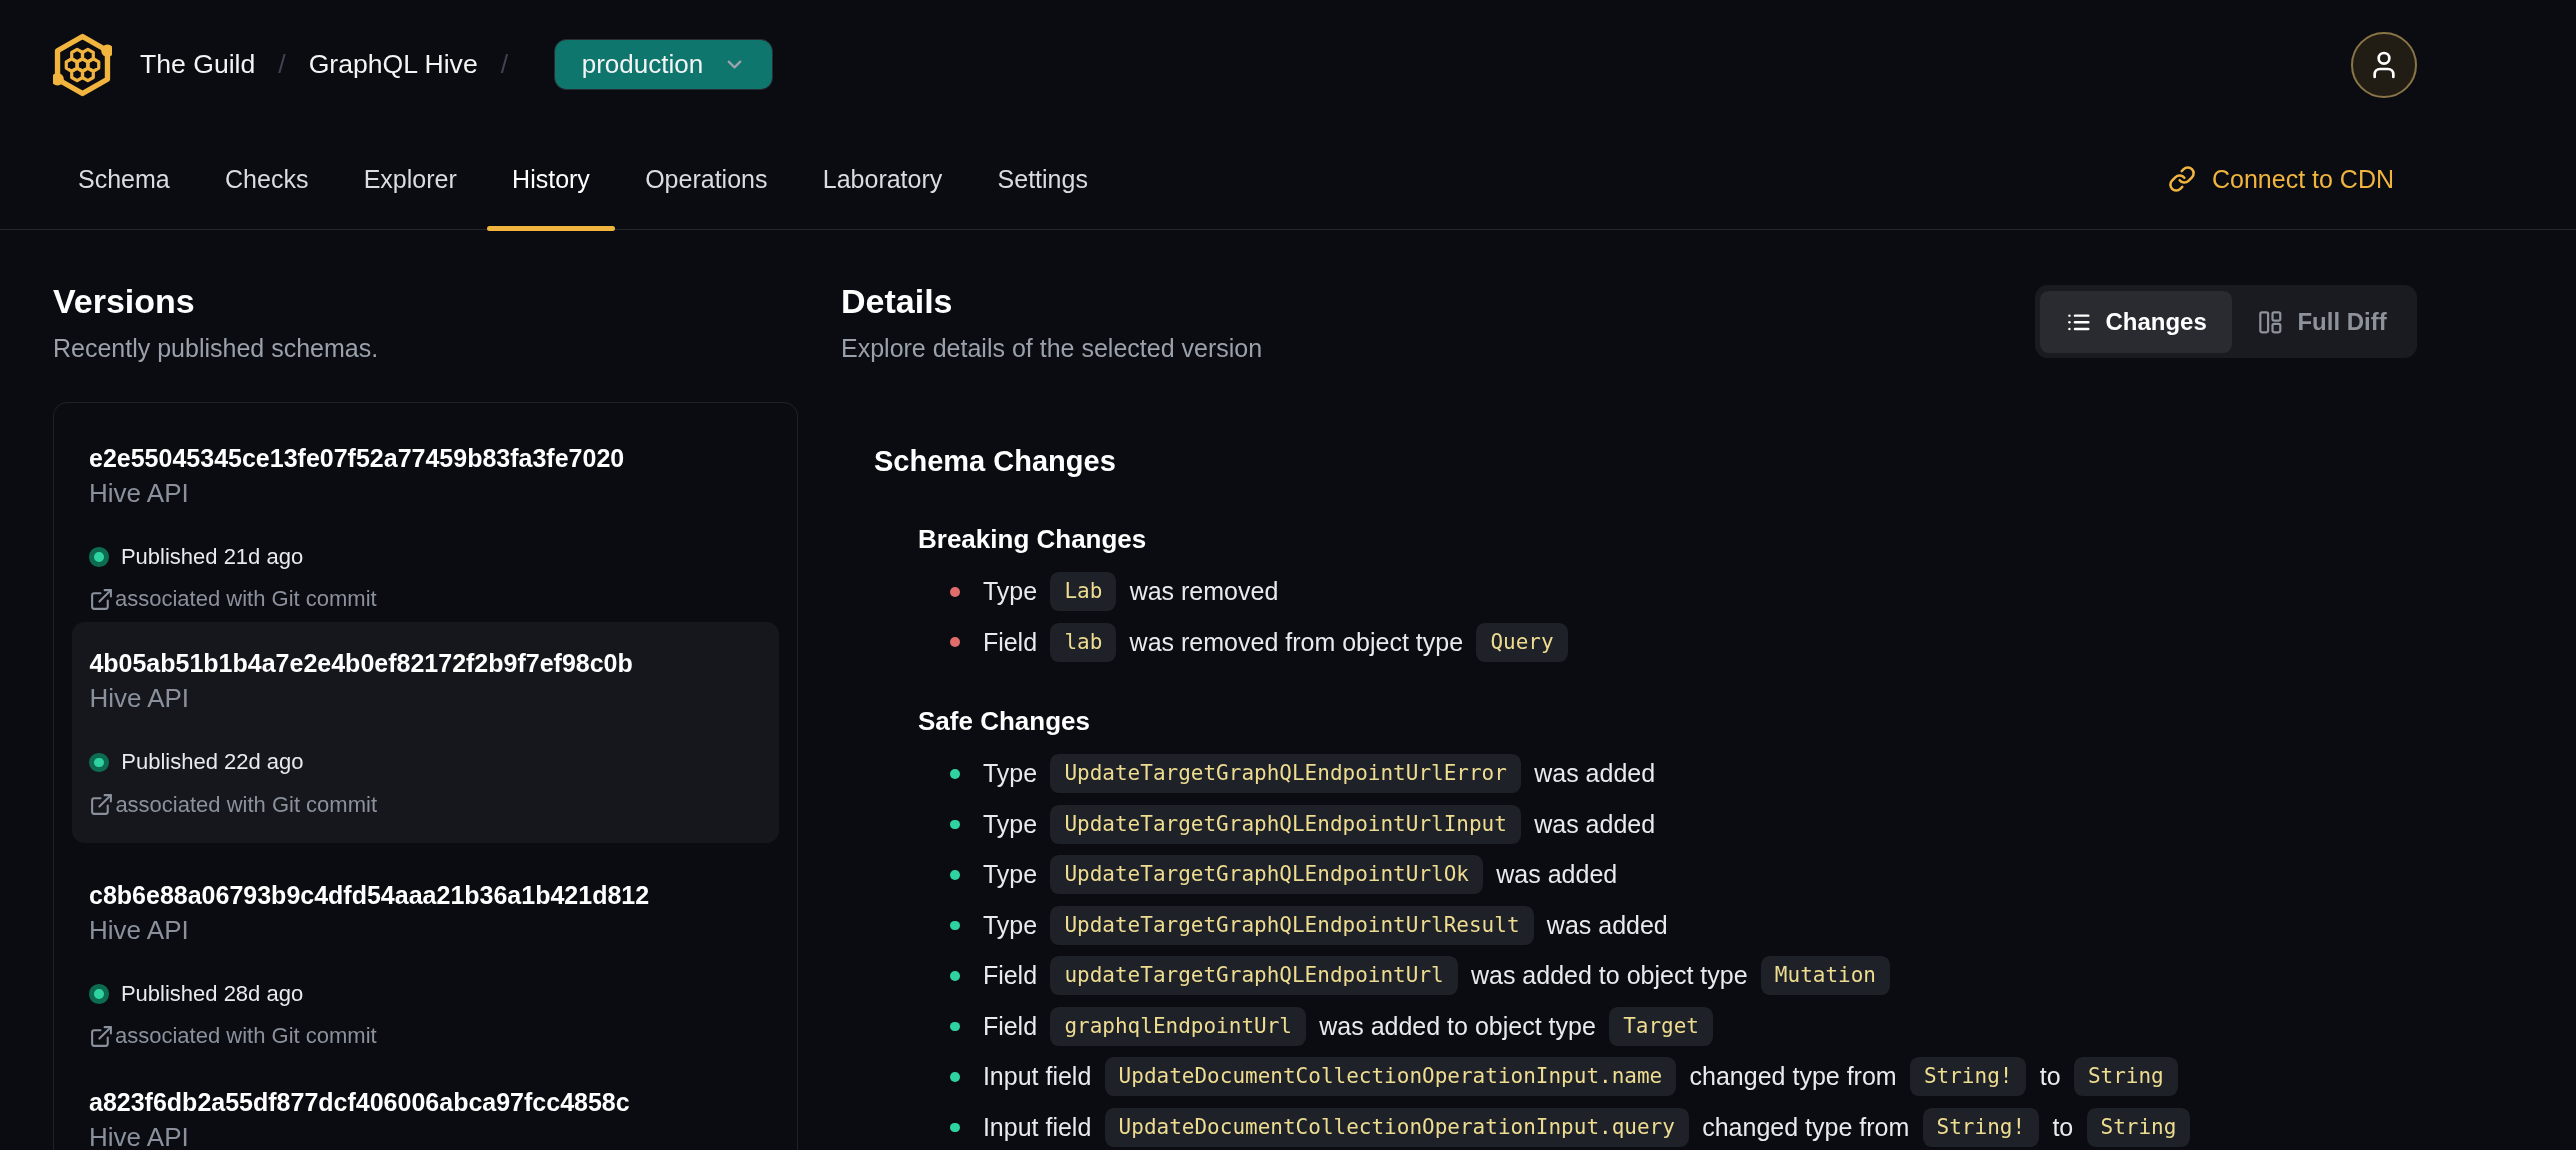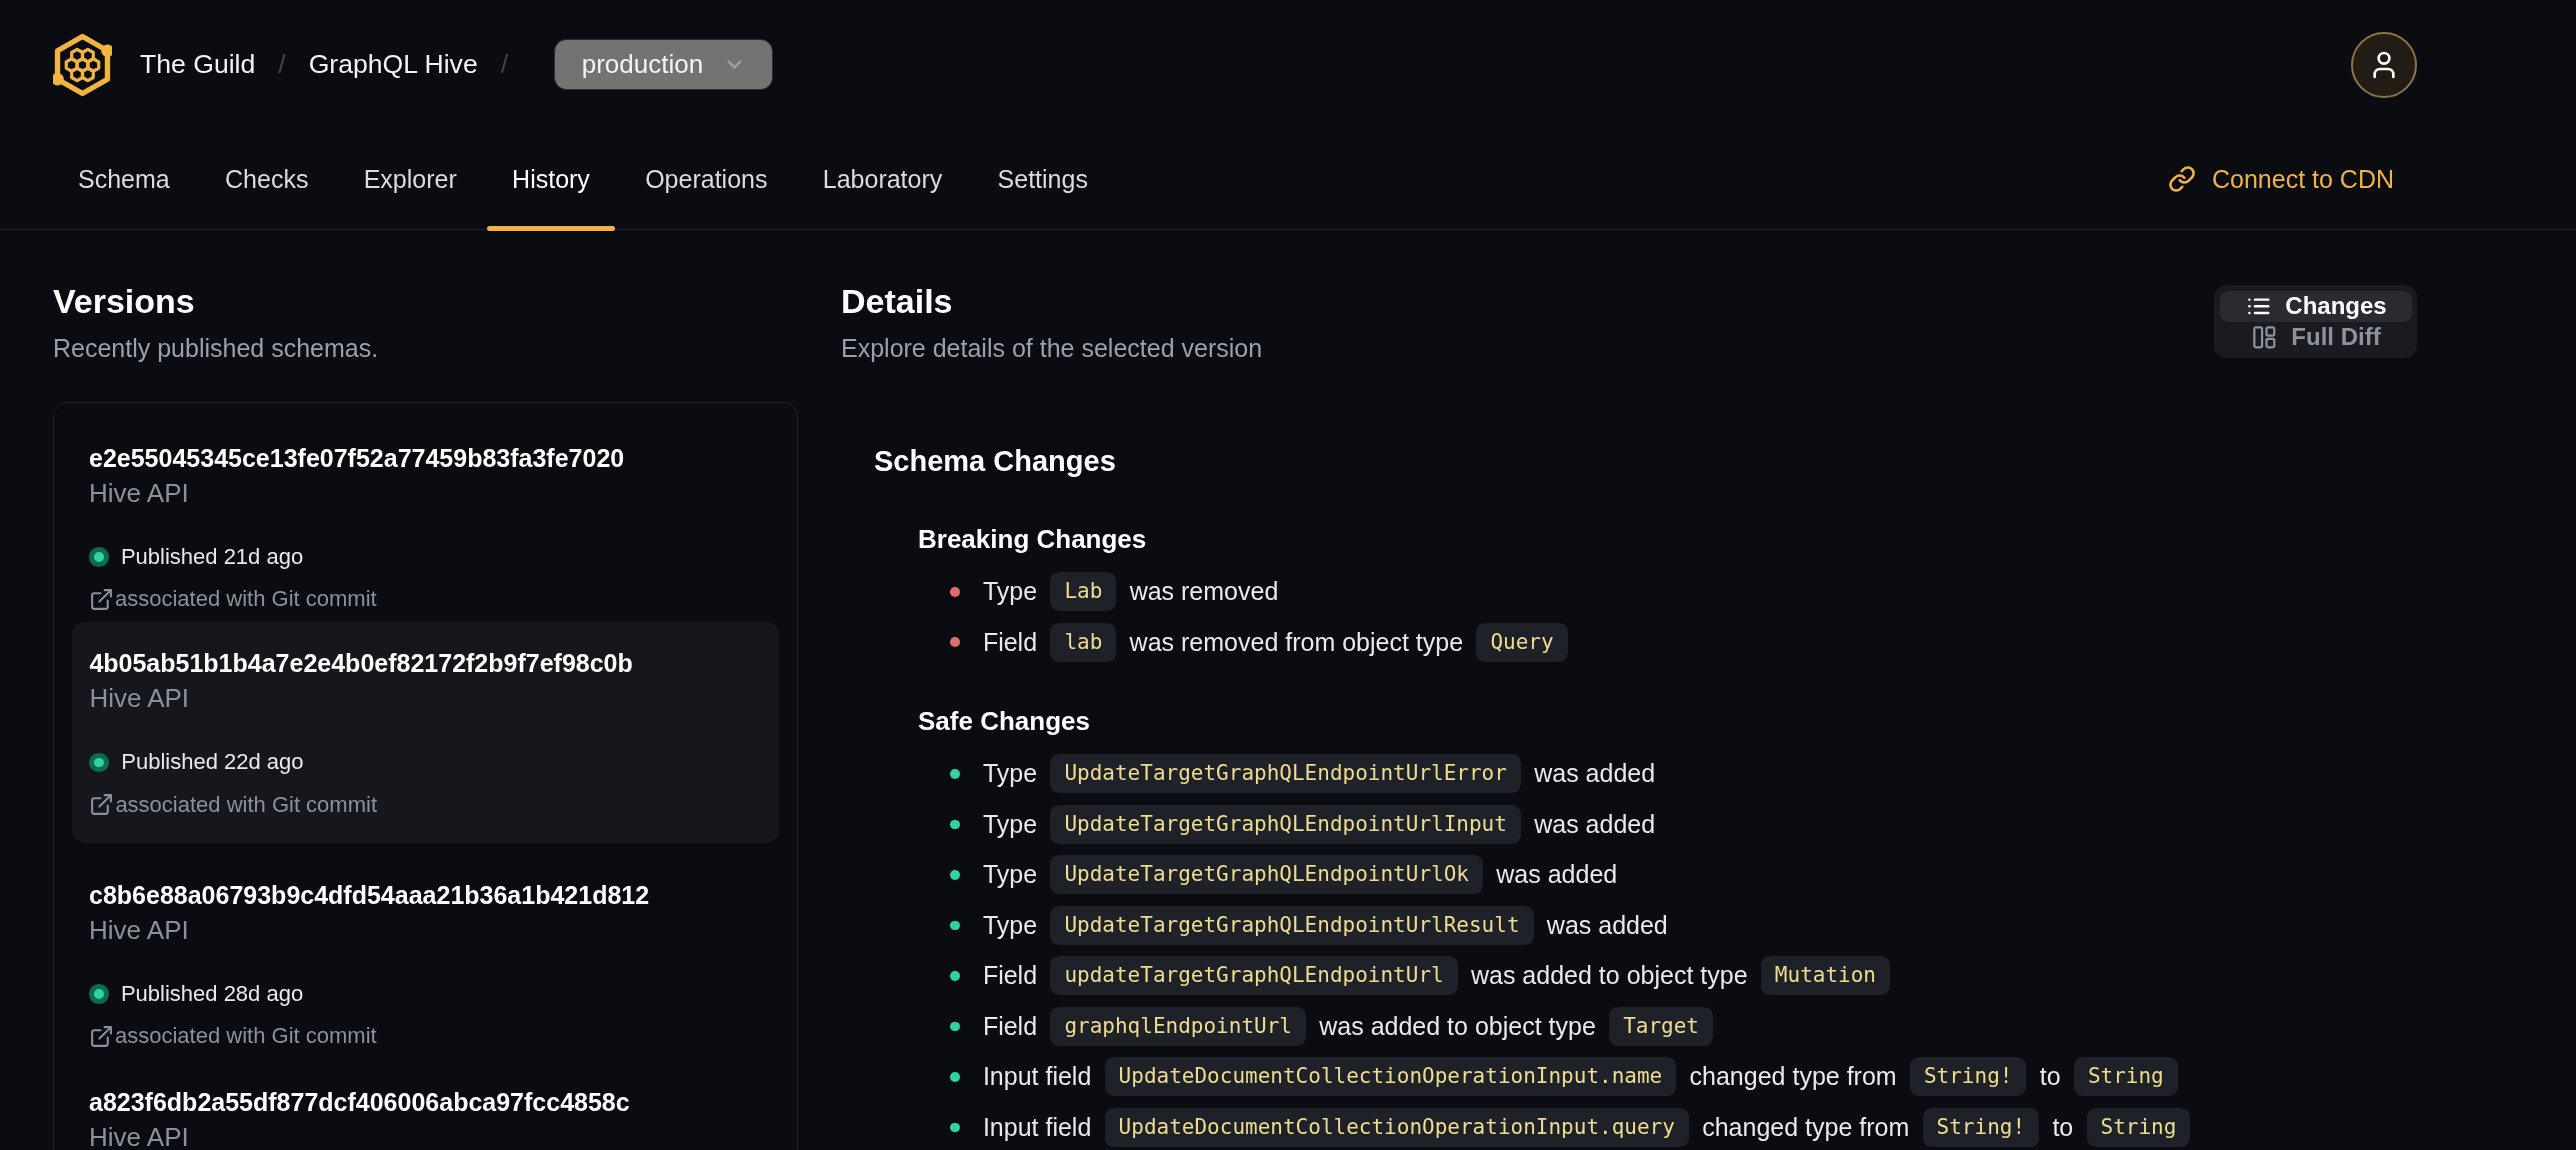--- a/index.html
+++ b/index.html
@@ -28,21 +28,21 @@
 
   
   .topbar{height:129px;display:flex;align-items:center;padding:11px 53px;}
   .logo{width:59px;height:66px;flex:0 0 auto}
   .crumbs{display:flex;align-items:center;margin-left:28px}
   .crumb{font-size:26.6px;font-weight:500;color:#f4f4f5;white-space:nowrap}
   .crumb-sep{color:#3e4452;font-size:26.6px;margin:0 23px;font-weight:400}
   .target-btn{
     display:flex;align-items:center;gap:19.5px;
     margin-left:23px;height:51px;padding:0 26.6px;
-    background:#737373;border:1.8px solid #2a2c33;border-radius:12.4px;
+    background:#0f766e;border:1.8px solid #2a2c33;border-radius:12.4px;
     font-size:26px;color:#f4f4f5;cursor:pointer;
   }
   .target-btn .chev{color:#9ca3af}
   .avatar{
     margin-left:auto;margin-right:106px;
     width:66px;height:66px;border-radius:50%;
     background:#211d14;border:2.7px solid #8a7547;
     display:flex;align-items:center;justify-content:center;cursor:pointer;
   }
   .avatar svg{color:#fff}
@@ -92,21 +92,21 @@
   .status-dot{
     width:19.5px;height:19.5px;border-radius:50%;flex:0 0 auto;
     background:var(--published-dot);border:5.3px solid #0d6b50;
   }
   .v-git{display:flex;align-items:center;gap:1px;margin-top:16px;color:var(--muted2);line-height:26.6px}
   .v-git-text{font-size:22px;color:var(--muted2)}
 
   
   .details-head{display:flex;align-items:center;justify-content:space-between;padding-right:106px}
   .view-toggle{
-    display:flex;align-items:center;background:#1a1b20;border-radius:12.4px;padding:5.3px;height:73px;flex-direction:column;
+    display:flex;align-items:center;background:#1a1b20;border-radius:12.4px;padding:5.3px;height:73px;
   }
   .view-toggle .seg{
     display:flex;align-items:center;gap:14px;height:62px;padding:0 25px;
     border-radius:8.9px;font-size:24px;font-weight:600;color:#8d929b;cursor:pointer;white-space:nowrap;
   }
   .view-toggle .seg.active{background:#2a2b31;color:#fff}
 
   
   .schema-changes{margin-top:80px;padding-left:33px}
   .schema-changes h3{font-size:29px;font-weight:700;color:#fff;line-height:37px}

